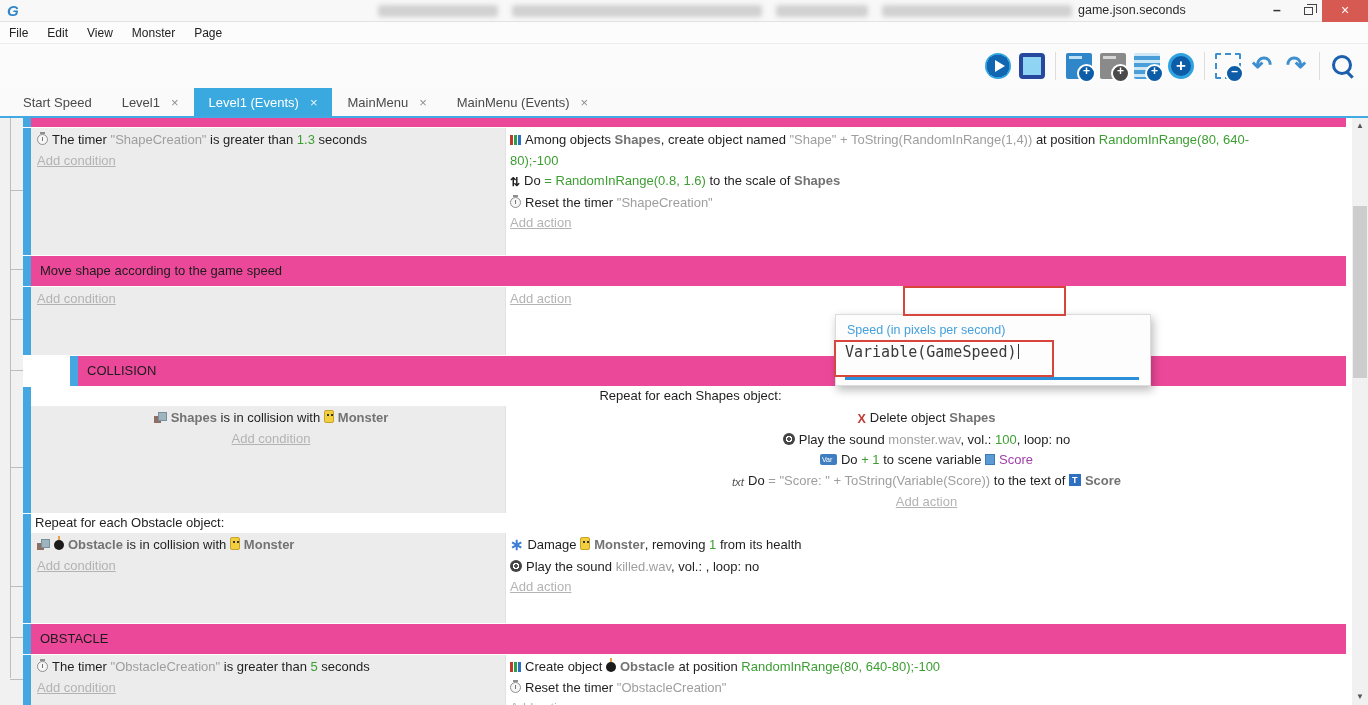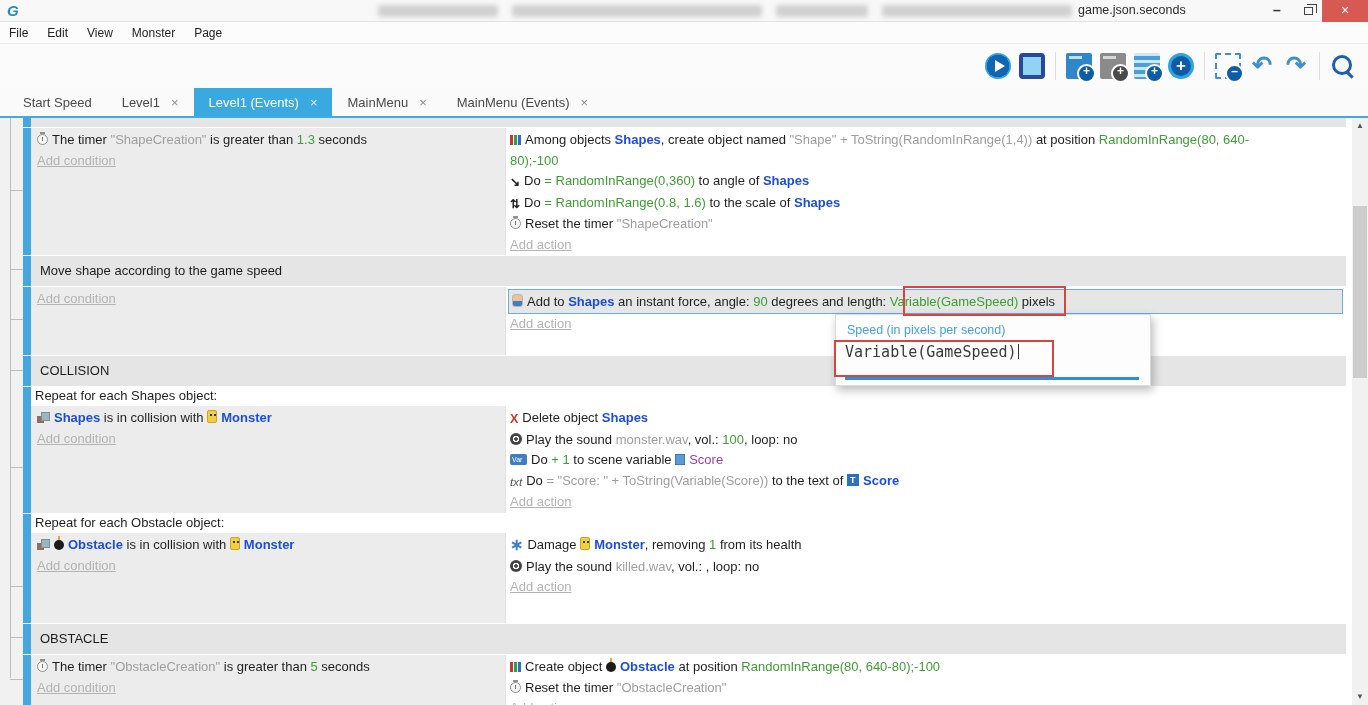--- a/index.html
+++ b/index.html
@@ -79,30 +79,30 @@
 
   
   .eventsarea { position:absolute; left:0; top:118px; right:0; bottom:0; overflow:hidden; background:#fff; }
   .margincol { position:absolute; left:0; top:0; width:23px; height:100%; background:#f1f1f1; }
   .treeline { position:absolute; left:10px; top:0; height:560px; width:1px; background:#bdbdbd; }
   .tick { position:absolute; left:10px; width:13px; height:1px; background:#bdbdbd; }
   .rows { position:absolute; left:23px; top:0; width:1323px; }
   .row { display:flex; margin-bottom:1px; overflow:hidden; }
   .bluebar { width:8px; flex:none; background:#45a7e2; }
   .rowbody { flex:1; min-width:0; display:flex; flex-direction:column; }
-  .comment { flex:1; background:#e5e5e5; padding:7px 16px 0 9px; color:#1c1c1c; }
+  .comment { flex:1; background:#ec4899; padding:7px 16px 0 9px; color:#1c1c1c; }
   .evheader { background:#fff; padding:1px 0 0 4px; height:19px; }
   .evbody { flex:1; display:flex; }
   .cond { width:474px; flex:none; background:#ececec; padding:2px 0 0 6px; }
   .acts { flex:1; min-width:0; background:#fff; padding:2px 3px 0 4px; border-left:1px solid #e2e2e2; }
   .line { min-height:20.5px; line-height:20.5px; }
   .line.muted { color:#b3b3b3;text-decoration:underline; }
   .line.selected { background:#e6e6e6; border:1px solid #6aaede; min-height:25px; line-height:23px;
     margin-left:-2px; padding-left:3px; }
-  .s-obj { color:#1d4ed8; font-weight:bold; }
+  .s-obj { color:#737373; font-weight:bold; }
   .s-expr { color:#3c9e32; }
   .s-str { color:#9e9e9e; }
   .s-var { color:#a040a8; }
 
   
   .ic { display:inline-block; vertical-align:-1px; margin-right:4px; }
   .ic-timer { width:11px; height:11px; border:1px solid #8f8f8f; border-radius:50%; position:relative; background:#f6f6f6; }
   .ic-timer::before { content:""; position:absolute; left:2px; top:-3px; width:5px; height:2px; background:#8f8f8f; }
   .ic-timer::after { content:""; position:absolute; left:4px; top:2px; width:1px; height:4px; background:#777; }
   .ic-create { width:11px; height:10px;
@@ -239,21 +239,20 @@
       <div class="row" style="height: 127px;">
         <div class="bluebar"></div>
         <div class="rowbody">
           <div class="evbody">
             <div class="cond">
               <div class="line"><span class="ic ic-timer"></span><span>The timer </span><span class="s-str">"ShapeCreation"</span><span> is greater than </span><span class="s-expr">1.3</span><span> seconds</span></div>
               <div class="line muted">Add condition</div>
             </div>
             <div class="acts">
               <div class="line"><span class="ic ic-create"></span><span>Among objects </span><span class="s-obj">Shapes</span><span>, create object named </span><span class="s-str">"Shape" + ToString(RandomInRange(1,4))</span><span> at position </span><span class="s-expr">RandomInRange(80, 640-</span><br><span class="s-expr">80);-100</span></div>
-              <div class="line"><span class="ic ic-angle"></span><span>Do </span><span class="s-expr">= RandomInRange(0,360)</span><span> to angle of </span><span class="s-obj">Shapes</span></div>
               <div class="line"><span class="ic ic-scale"></span><span>Do </span><span class="s-expr">= RandomInRange(0.8, 1.6)</span><span> to the scale of </span><span class="s-obj">Shapes</span></div>
               <div class="line"><span class="ic ic-timer"></span><span>Reset the timer </span><span class="s-str">"ShapeCreation"</span></div>
               <div class="line muted">Add action</div>
             </div>
           </div>
         </div>
       </div>
       <div class="row" style="height: 30px;">
         <div class="bluebar"></div>
         <div class="rowbody">
@@ -261,33 +260,32 @@
         </div>
       </div>
       <div class="row" style="height: 68px;">
         <div class="bluebar"></div>
         <div class="rowbody">
           <div class="evbody">
             <div class="cond">
               <div class="line muted">Add condition</div>
             </div>
             <div class="acts">
-              <div class="line selected"><span class="ic ic-force"></span><span>Add to </span><span class="s-obj">Shapes</span><span> an instant force, angle: </span><span class="s-expr">90</span><span> degrees and length: </span><span class="s-expr">Variable(GameSpeed)</span><span> pixels</span></div>
-              <div class="line muted">Add action</div>
-            </div>
-          </div>
-        </div>
-      </div>
-      <div class="row" style="height: 30px;">
+              <div class="line muted">Add action</div>
+            </div>
+          </div>
+        </div>
+      </div>
+      <div class="row" style="height: 30px; margin-left: 47px;">
         <div class="bluebar"></div>
         <div class="rowbody">
           <div class="comment">COLLISION</div>
         </div>
       </div>
-      <div class="row" style="height: 126px;">
+      <div class="row" style="height: 126px; text-align: center;">
         <div class="bluebar"></div>
         <div class="rowbody">
           <div class="evheader">Repeat for each Shapes object:</div>
           <div class="evbody">
             <div class="cond">
               <div class="line"><span class="ic ic-collision"></span><span class="s-obj">Shapes</span><span> is in collision with </span><span class="ic ic-monster"></span><span class="s-obj">Monster</span></div>
               <div class="line muted">Add condition</div>
             </div>
             <div class="acts">
               <div class="line"><span class="ic ic-delete"></span><span>Delete object </span><span class="s-obj">Shapes</span></div>

